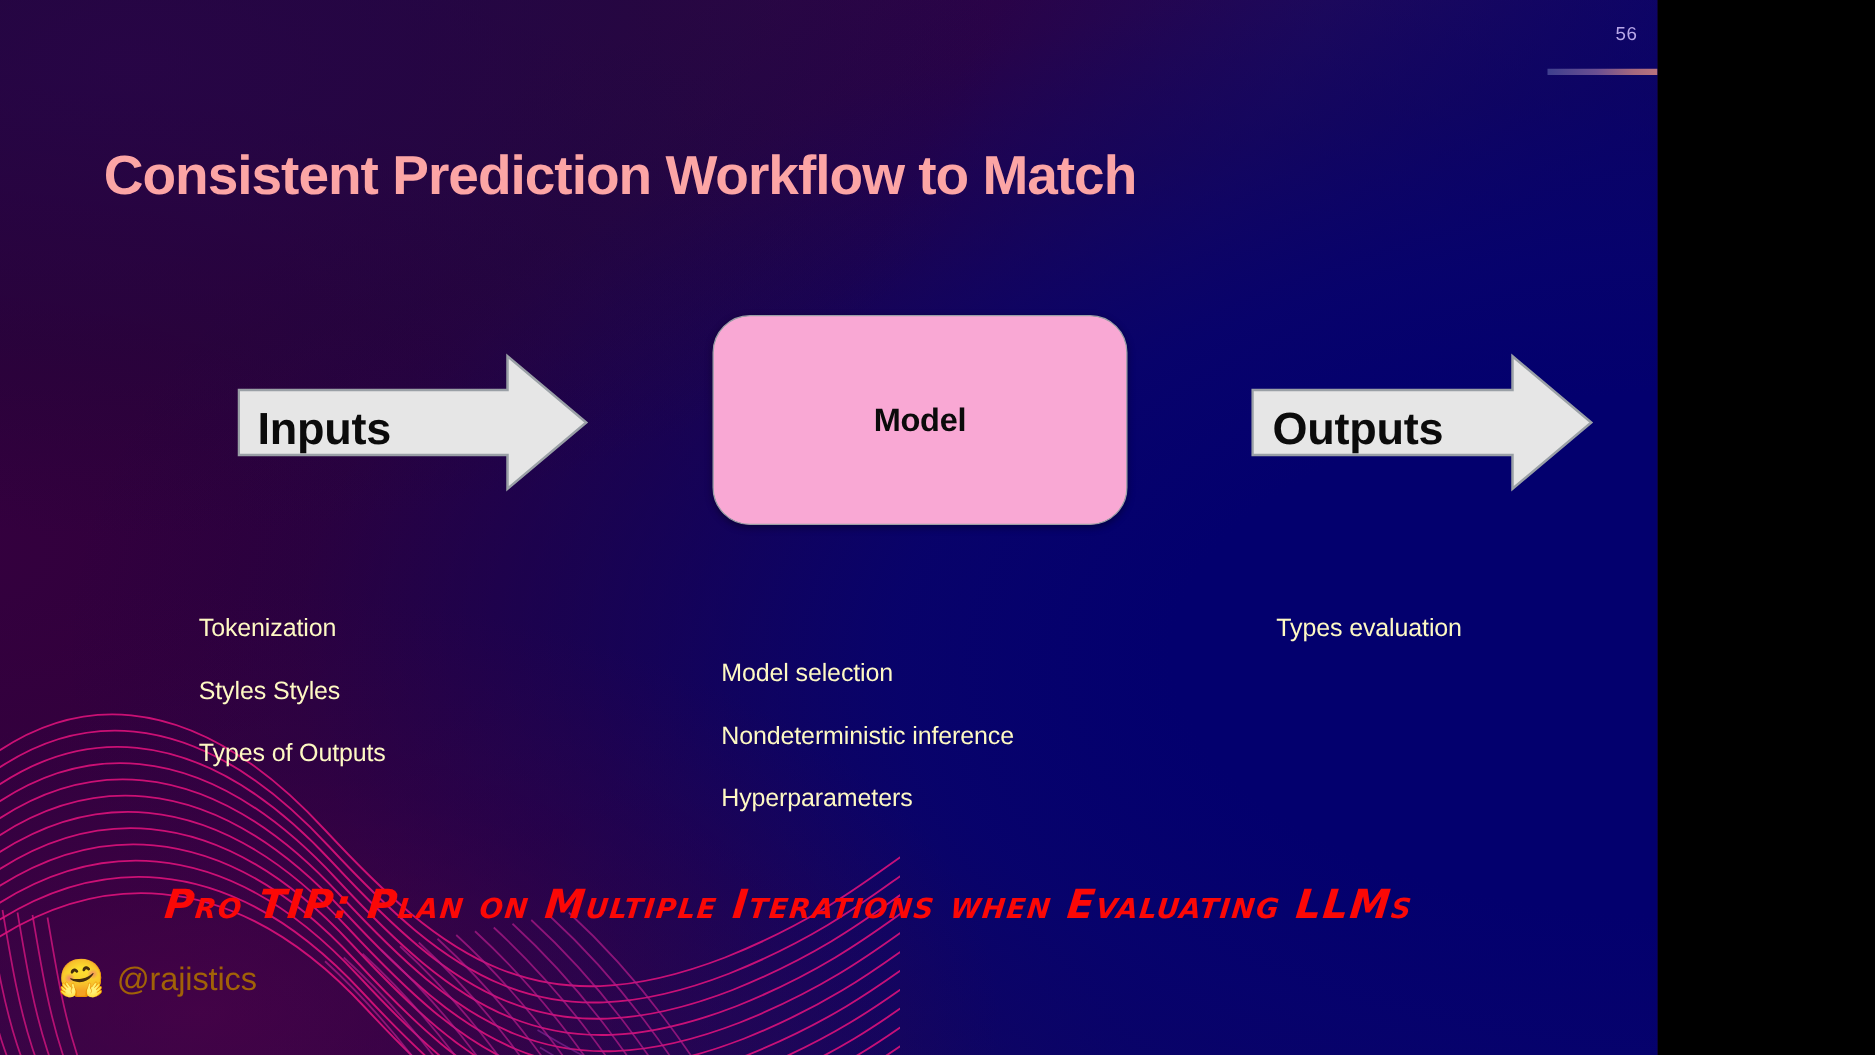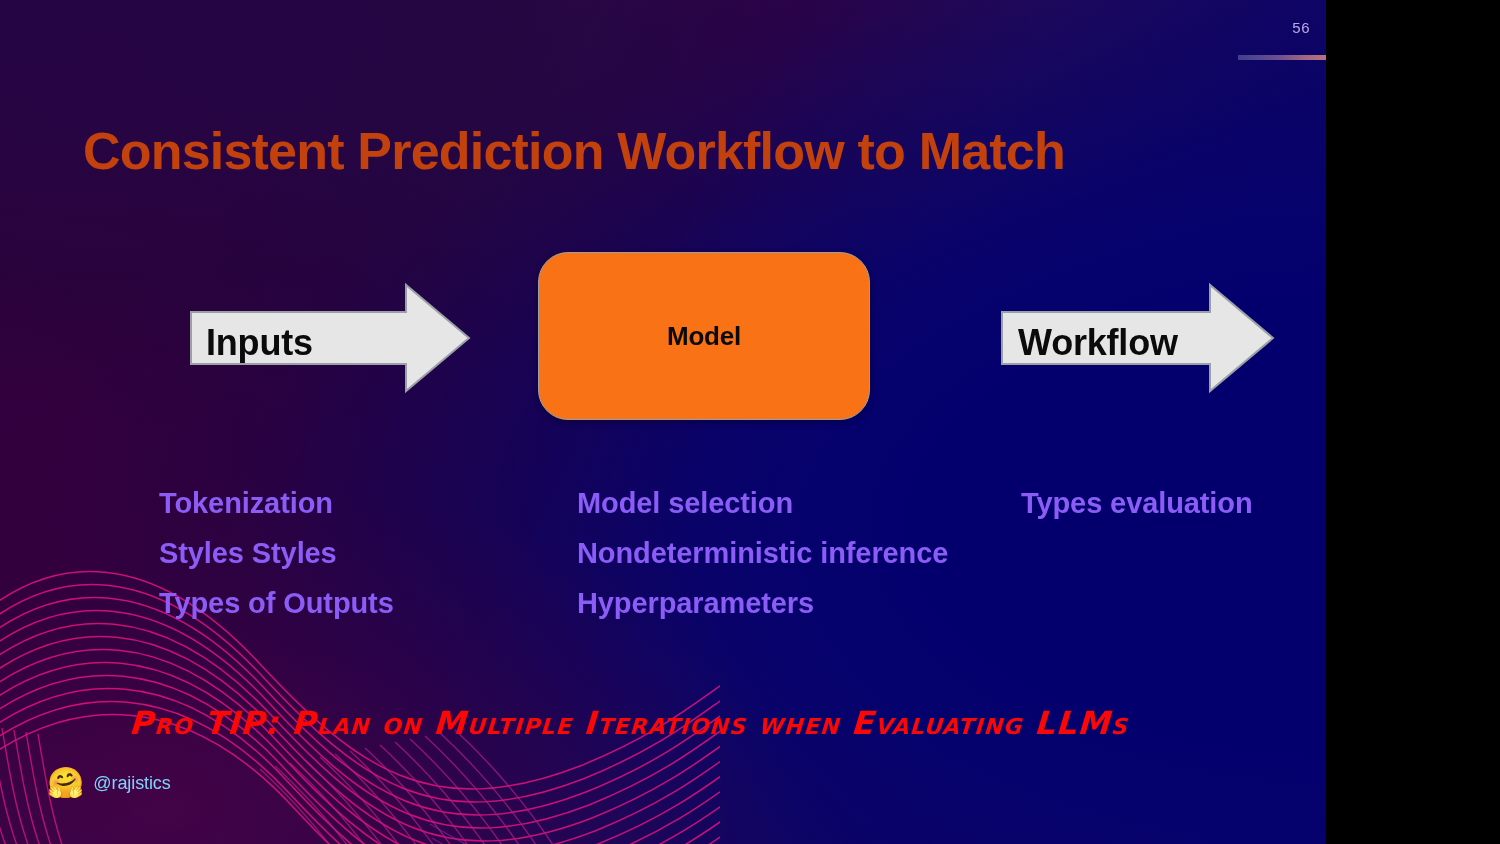--- a/index.html
+++ b/index.html
@@ -56,23 +56,23 @@
     top: 55px; right: 0;
     width: 88px; height: 5px;
     background: linear-gradient(90deg, #3e3f8e 0%, #6b4f92 45%, #a5687f 78%, #b9737e 100%);
   }
 
   
   .title {
     position: absolute;
     left: 83px; top: 89px;
     width: 1320px;
-    font-size: 52px;
-    font-weight: 700;
-    color: #c2410c;
+    font-size: 44px;
+    font-weight: 700;
+    color: #fca5a5;
     letter-spacing: -0.8px;
     line-height: 1.05;
     white-space: nowrap;
   }
 
   
   .diagram { position: absolute; left: 0; top: 0; width: 1500px; height: 844px; pointer-events: none; }
 
   .arrow-wrap { position: absolute; }
   .arrow-wrap svg { display: block; }
@@ -85,23 +85,23 @@
     white-space: nowrap;
   }
 
   #arrow-inputs  { left: 190px; top: 282px; width: 282px; height: 112px; }
   #label-inputs  { left: 206px; top: 322px; }
   #arrow-outputs { left: 1001px; top: 282px; width: 274px; height: 112px; }
   #label-outputs { left: 1018px; top: 322px; }
 
   .model-box {
     position: absolute;
-    left: 538px; top: 252px;
+    left: 570px; top: 252px;
     width: 330px; height: 166px;
-    background: #f97316;
+    background: #f9a8d4;
     border: 1.6px solid #9aa0a6;
     border-radius: 30px;
     box-shadow: 0 2px 6px rgba(0,0,0,0.35);
     display: flex;
     align-items: center;
     justify-content: center;
   }
   .model-label {
     font-size: 26px;
     font-weight: 700;
@@ -110,26 +110,26 @@
   }
 
   
   .cols {
     position: absolute;
     left: 0; top: 478px;
     width: 1500px;
   }
   .col { position: absolute; }
   .col-0 { left: 159px; }
-  .col-1 { left: 577px; }
+  .col-1 { left: 577px; margin-top: 36px; }
   .col-2 { left: 1021px; }
   .col-item {
-    font-size: 29px;
-    font-weight: 700;
-    color: #8b5cf6;
+    font-size: 20px;
+    font-weight: 400;
+    color: #fef9c3;
     line-height: 50px;
     letter-spacing: -0.1px;
     white-space: nowrap;
   }
 
   
   .protip {
     position: absolute;
     left: 132px; top: 704px;
     font-family: "DejaVu Sans", sans-serif;
@@ -146,22 +146,22 @@
   
   .handle {
     position: absolute;
     left: 47px; top: 768px;
     display: flex;
     align-items: center;
     gap: 9px;
   }
   .handle-emoji { font-size: 30px; line-height: 1; }
   .handle-text {
-    font-size: 18px;
-    color: #7dd3fc;
+    font-size: 26px;
+    color: #a16207;
     letter-spacing: -0.1px;
   }
 </style>
 </head>
 <body>
 
 <div class="slide">
 
   <div class="bg-base"></div>
   <div class="bg-tint-tl"></div>
@@ -230,21 +230,21 @@
 
     <div class="model-box">
       <span class="model-label">Model</span>
     </div>
 
     <div class="arrow-wrap" id="arrow-outputs">
       <svg width="274" height="112" viewBox="0 0 274 112" aria-hidden="true">
         <path d="M1,30 L209,30 L209,3 L272,56 L209,109 L209,82 L1,82 Z" fill="#e6e6e6" stroke="#9aa0a6" stroke-width="2" stroke-linejoin="miter"></path>
       </svg>
     </div>
-    <div class="arrow-label" id="label-outputs">Workflow</div>
+    <div class="arrow-label" id="label-outputs">Outputs</div>
 
   </div>
 
   <div class="cols">
 
     <div class="col col-0">
       <div class="col-item">Tokenization</div>
       <div class="col-item">Styles Styles</div>
       <div class="col-item">Types of Outputs</div>
     </div>

